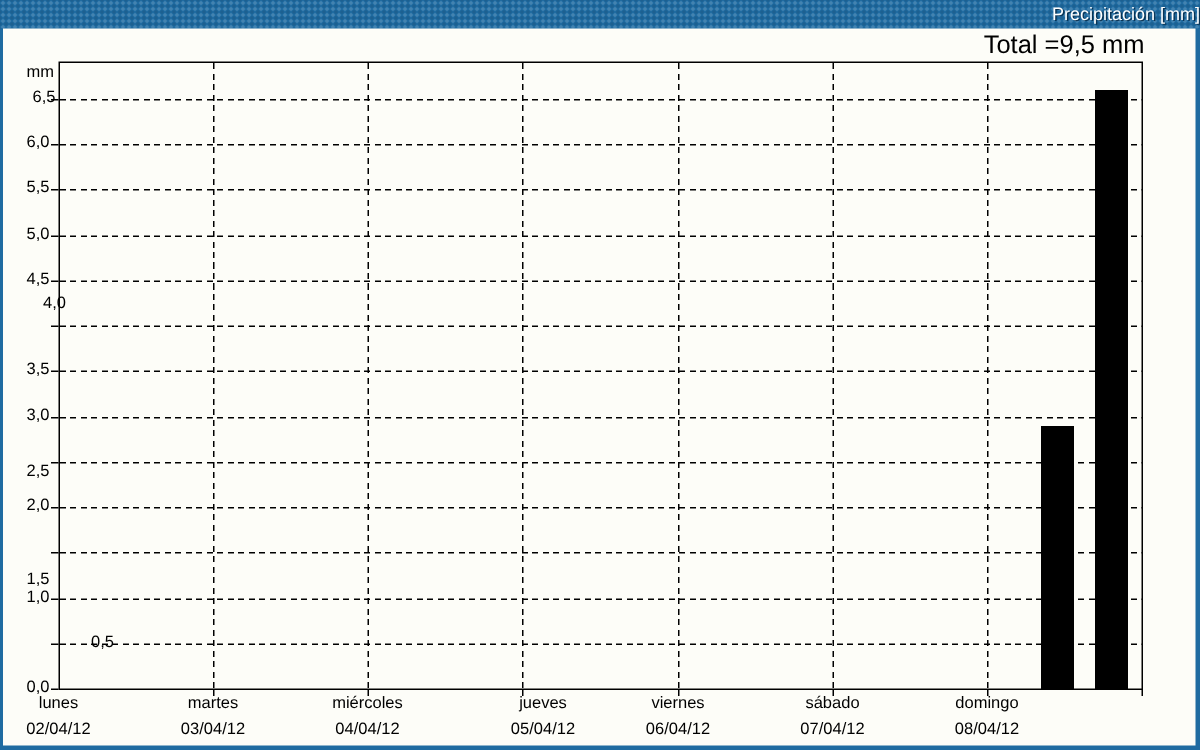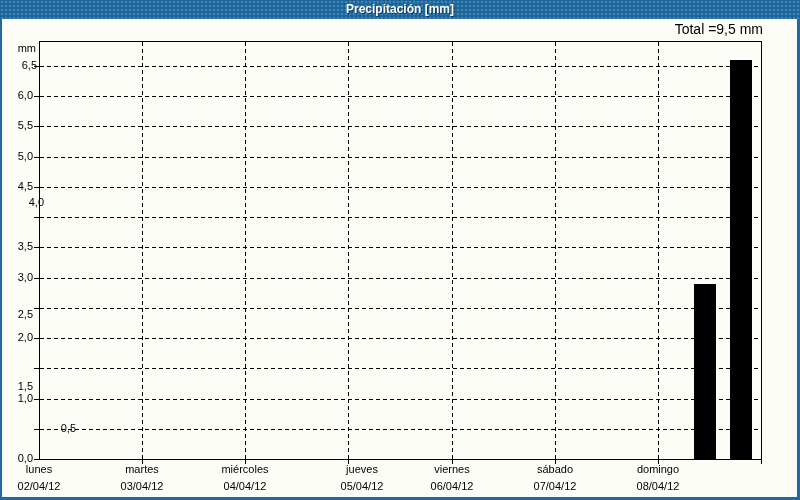--- a/index.html
+++ b/index.html
@@ -16,31 +16,31 @@
     background:var(--border);
   }
   .titlebar{
     position:absolute; left:0; top:0; width:800px; height:19px;
     background-color:var(--header-bg);
     background-image:
       radial-gradient(circle, rgba(255,255,255,0.16) 1px, transparent 1.2px),
       radial-gradient(circle, rgba(0,0,0,0.10) 1px, transparent 1.2px);
     background-size:4px 4px, 4px 4px;
     background-position:0 0, 2px 2px;
-    text-align:center; line-height:19px;
-    color:#fff; font-size:12px; font-weight:bold;
+    text-align:right; line-height:19px;
+    color:#fff; font-size:12px; font-weight:normal;
     text-shadow:1px 1px 0 rgba(6,42,72,0.85);
   }
   .content{
     position:absolute; left:2px; top:19px; width:795px; height:478px;
     background:var(--bg);
   }
   .total{
     position:absolute; right:37px; top:23px; height:13px; line-height:13px;
-    font-size:14px; color:var(--txt); white-space:nowrap;
+    font-size:17px; color:var(--txt); white-space:nowrap;
   }
   .unit{
     position:absolute; left:3px; top:42px; width:33px; height:13px; line-height:13px;
     text-align:right; font-size:11px; color:var(--txt);
   }
   .plot-frame{
     position:absolute; left:39px; top:41px; width:723px; height:419px;
     border:1px solid #000; box-sizing:border-box; background:transparent;
   }
   .hgrid{

